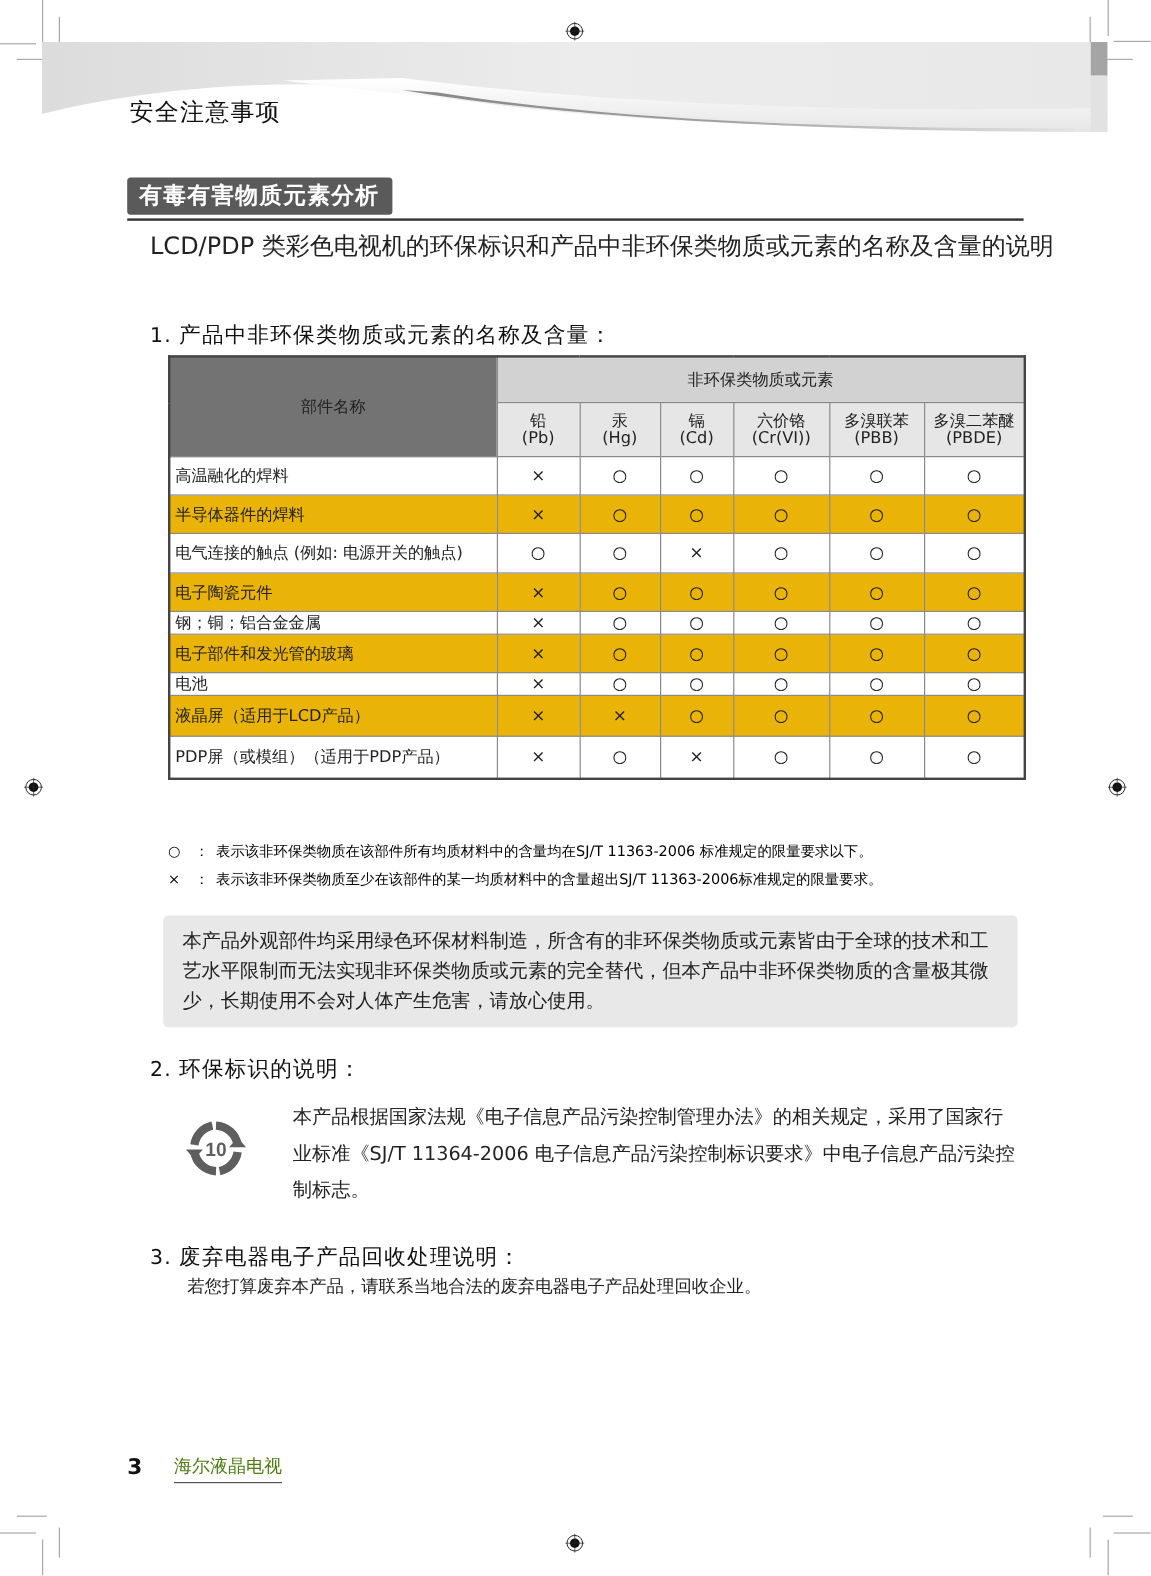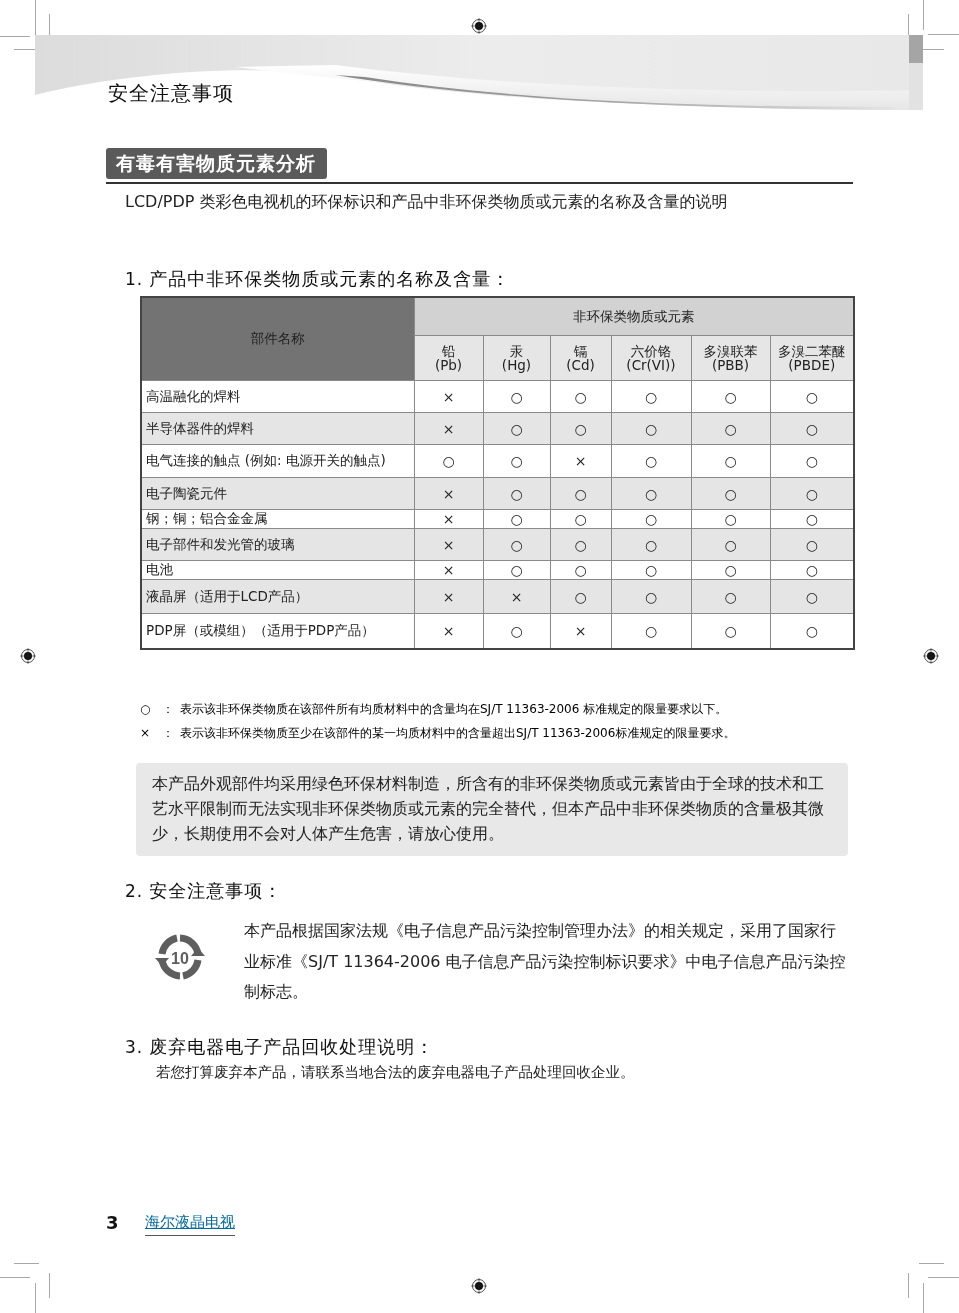--- a/index.html
+++ b/index.html
@@ -24,42 +24,42 @@
   }
 
   .section-badge {
     position: absolute; left: 106px; top: 148px; height: 31px;
     background: #5a5a5a; color: #fff; border-radius: 3px;
     font-size: 19px; font-weight: bold; line-height: 31px; padding: 0 11px 0 10px;
     letter-spacing: 1px;
   }
   .section-rule { position: absolute; left: 106px; top: 182px; width: 747px; height: 2px; background: #333; }
 
-  .intro { position: absolute; left: 125px; top: 192px; font-size: 16px; color: #222; }
+  .intro { position: absolute; left: 125px; top: 192px; font-size: 20px; color: #222; }
 
   .h2 { position: absolute; font-size: 18px; color: #111; letter-spacing: 1px; }
   .h2 .num { font-size: 17px; margin-right: 6px; }
 
   
   table.hz {
     position: absolute; left: 140px; top: 296px; width: 713px;
     border-collapse: collapse; table-layout: fixed;
     font-size: 13px; color: #222;
   }
   table.hz td, table.hz th {
     border: 1px solid #8a8a8a; padding: 0; font-weight: normal;
   }
   table.hz { border: 2px solid #444; }
   .th-part { background: #737373; text-align: center; font-size: 13.5px; }
   .th-group { background: #d2d2d2; text-align: center; height: 37px; font-size: 13.5px; }
   .th-sub { background: #e6e6e6; text-align: center; height: 44px; line-height: 14px; font-size: 13.5px; }
   td.name { text-align: left; padding-left: 4px !important; font-size: 13.5px; white-space: nowrap; }
   td.mark { text-align: center; font-size: 14px; }
   tr.row { height: 32px; }
-  tr.row.alt td { background: #e5e5e5; }
+  tr.row.alt td { background: #eab308; }
 
   .legend { position: absolute; left: 140px; font-size: 12px; color: #000000; white-space: nowrap; }
   .legend .sym { display: inline-block; width: 22px; }
   .legend .colon { display: inline-block; width: 18px; }
 
   .notice {
     position: absolute; left: 136px; top: 763px; width: 712px; height: 93px;
     background: #e8e8e8; border-radius: 4px;
   }
   .notice p { margin: 0; padding: 8px 12px 0 16px; font-size: 16px; line-height: 25px; color: #222; }
@@ -68,22 +68,22 @@
     position: absolute; left: 244px; top: 916px; width: 606px;
     font-size: 16px; line-height: 30.5px; color: #222; margin: 0;
   }
 
   .recycle { position: absolute; left: 155px; top: 934px; width: 50px; height: 46px; }
 
   .disposal { position: absolute; left: 156px; top: 1063px; font-size: 14.5px; color: #222; }
 
   .page-num { position: absolute; left: 106px; top: 1212px; font-size: 18px; font-weight: bold; color: #111; }
   .footer-brand {
-    position: absolute; left: 145px; top: 1213px; font-size: 15px; color: #0369a1;
-    border-bottom: 1px solid #555; padding-bottom: 3px; text-decoration: underline;
+    position: absolute; left: 145px; top: 1213px; font-size: 15px; color: #4d7c0f;
+    border-bottom: 1px solid #555; padding-bottom: 3px;
   }
 </style>
 </head>
 <body>
 
 <div class="crop" style="left:35px;top:0;width:1px;height:36px;"></div>
 <div class="crop" style="left:49px;top:14px;width:1px;height:25px;"></div>
 <div class="crop" style="left:0;top:36px;width:30px;height:1px;"></div>
 <div class="crop" style="left:14px;top:49px;width:25px;height:1px;"></div>
 <div class="crop" style="left:923px;top:0;width:1px;height:30px;"></div>
@@ -272,21 +272,21 @@
 </div>
 <div class="legend" style="top:725px;">
   <span class="sym">×</span><span class="colon">：</span><span>表示该非环保类物质至少在该部件的某一均质材料中的含量超出SJ/T 11363-2006标准规定的限量要求。</span>
 </div>
 
 <div class="notice">
   <p>本产品外观部件均采用绿色环保材料制造，所含有的非环保类物质或元素皆由于全球的技术和工艺水平限制而无法实现非环保类物质或元素的完全替代，但本产品中非环保类物质的含量极其微少，长期使用不会对人体产生危害，请放心使用。</p>
 </div>
 
 <div class="h2" style="left:125px;top:879px;">
-  <span class="num">2.</span><span>安全注意事项：</span>
+  <span class="num">2.</span><span>环保标识的说明：</span>
 </div>
 
 <svg class="recycle" viewBox="0 0 50 46">
   <path d="M25,4 A19,19 0 0 1 43,20" fill="none" stroke="#5e5e5e" stroke-width="7"></path>
   <path d="M25,42 A19,19 0 0 1 7,26" fill="none" stroke="#5e5e5e" stroke-width="7"></path>
   <path d="M7,20 A19,19 0 0 1 22,4" fill="none" stroke="#5e5e5e" stroke-width="7"></path>
   <path d="M43,26 A19,19 0 0 1 28,42" fill="none" stroke="#5e5e5e" stroke-width="7"></path>
   <polygon points="36,22 50,22 43,14" fill="#5e5e5e"></polygon>
   <polygon points="0,24 14,24 7,32" fill="#5e5e5e"></polygon>
   <text x="25" y="29.5" text-anchor="middle" font-family="Liberation Sans, sans-serif" font-weight="bold" font-size="16" fill="#5e5e5e">10</text>

